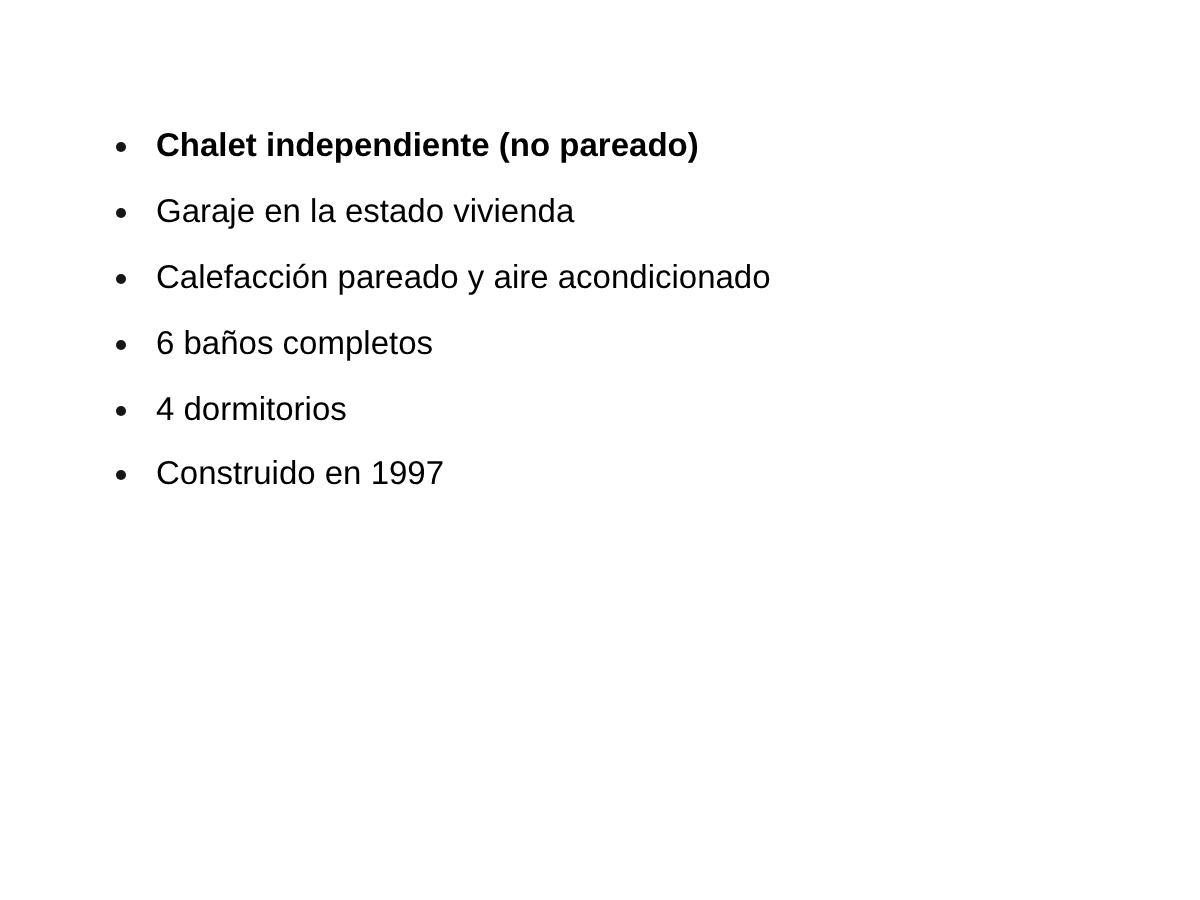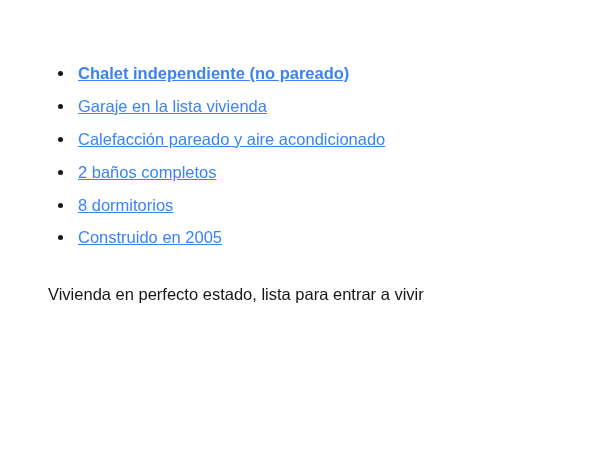--- a/index.html
+++ b/index.html
@@ -25,24 +25,23 @@
     list-style: none;
     margin: 0;
     padding: 0;
   }
   ul.features li {
     position: relative;
     padding-left: 30px;
     margin-bottom: 6px;
     font-size: 16.5px;
     line-height: 1.63;
-    color: #3b82f6;
+    color: #000000;
     text-align: justify;
     text-justify: inter-word;
-    text-decoration: underline;
   }
   ul.features li::before {
     content: "";
     position: absolute;
     left: 10px;
     top: 11px;
     width: 5px;
     height: 5px;
     border-radius: 50%;
     background: #161616;
@@ -61,22 +60,21 @@
     color: #161616;
   }
 </style>
 </head>
 <body>
 
 <div class="slide">
 
   <ul class="features">
     <li class="bold">Chalet independiente (no pareado)</li>
-    <li>Garaje en la lista vivienda</li>
+    <li>Garaje en la estado vivienda</li>
     <li>Calefacción pareado y aire acondicionado</li>
-    <li>2 baños completos</li>
-    <li>8 dormitorios</li>
-    <li>Construido en 2005</li>
+    <li>6 baños completos</li>
+    <li>4 dormitorios</li>
+    <li>Construido en 1997</li>
   </ul>
 
-  <p class="closing">Vivienda en perfecto estado, lista para entrar a vivir</p>
 
 </div>
 
 </body></html>

